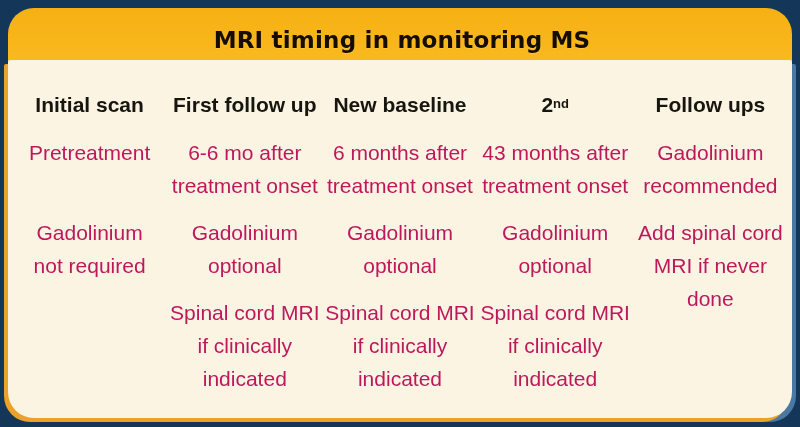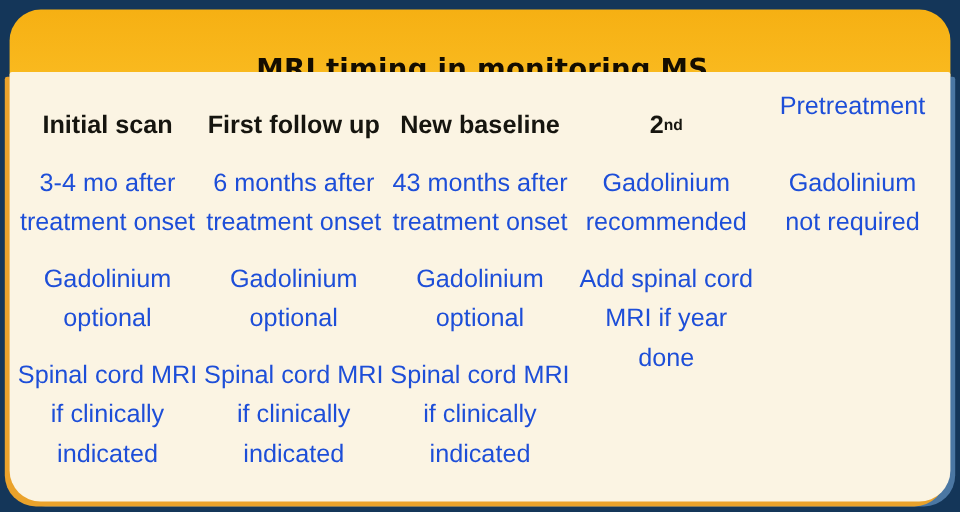--- a/index.html
+++ b/index.html
@@ -12,21 +12,21 @@
   }
   .card {
     position: absolute;
     left: 8px; top: 8px; right: 8px; bottom: 9px;
     border-radius: 26px;
     background: linear-gradient(180deg, #f6b013 0%, #fdc52d 30%, #f09d01 100%);
   }
   .banner {
     position: absolute;
     left: 4px; top: 0; right: 0; height: 63px;
-    display: flex; align-items: flex-end; justify-content: center;
+    display: flex; align-items: center; justify-content: center;
   }
   .banner h1 {
     margin: 0;
     font-family: "DejaVu Sans", "Liberation Sans", sans-serif;
     font-size: 23px;
     font-weight: 700;
     color: #140d00;
     letter-spacing: 0.2px;
     text-shadow: 0 1px 1px rgba(255,220,120,0.35);
   }
@@ -38,21 +38,21 @@
     box-shadow: -4px 4px 0 #eaa22b, 4px 4px 0 #4b77a3;
     display: grid;
     grid-template-columns: repeat(5, 1fr);
     grid-template-rows: 64px 80px 80px 1fr;
     padding: 12px 4px 10px 4px;
     box-sizing: border-box;
   }
   .cell {
     display: flex;
     justify-content: center;
-    color: #1d4ed8;
+    color: #be185d;
     font-size: 21px;
     line-height: 33px;
     text-align: center;
     white-space: pre-line;
     padding: 0 2px;
   }
   .cell.head {
     align-items: center;
     font-weight: 700;
     font-size: 21px;
@@ -73,42 +73,43 @@
   <div class="banner">
     <h1>MRI timing in monitoring MS</h1>
   </div>
 
   <div class="panel">
 
     <div class="cell head">Initial scan</div>
     <div class="cell head">First follow up</div>
     <div class="cell head">New baseline</div>
     <div class="cell head"><span>2</span><sup>nd</sup></div>
+    <div class="cell head">Follow ups</div>
 
     <div class="cell body">Pretreatment</div>
-    <div class="cell body">3-4 mo after
+    <div class="cell body">6-6 mo after
 treatment onset</div>
     <div class="cell body">6 months after
 treatment onset</div>
     <div class="cell body">43 months after
 treatment onset</div>
 
     <div class="cell body">Gadolinium
 recommended</div>
     <div class="cell body">Gadolinium
 not required</div>
     <div class="cell body">Gadolinium
 optional</div>
     <div class="cell body">Gadolinium
 optional</div>
     <div class="cell body">Gadolinium
 optional</div>
 
     <div class="cell body">Add spinal cord
-MRI if year
+MRI if never
 done</div>
     <div class="cell body"></div>
     <div class="cell body">Spinal cord MRI
 if clinically
 indicated</div>
     <div class="cell body">Spinal cord MRI
 if clinically
 indicated</div>
     <div class="cell body">Spinal cord MRI
 if clinically

